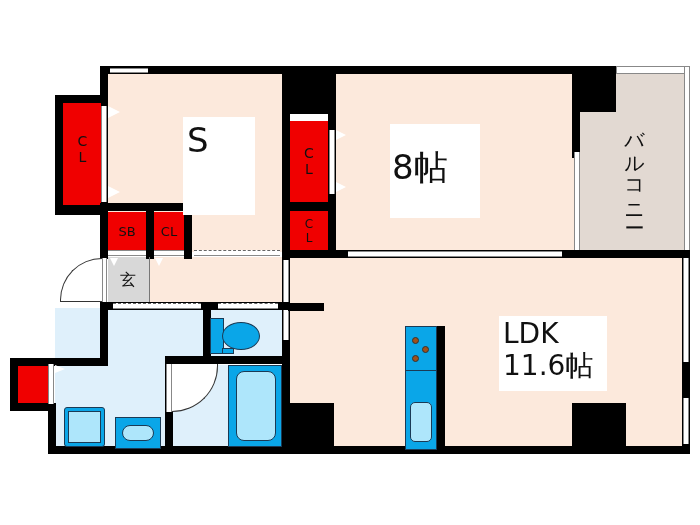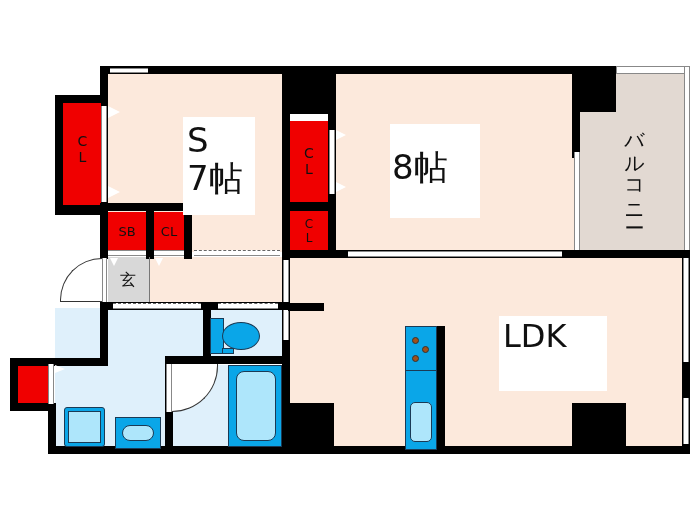--- a/index.html
+++ b/index.html
@@ -130,21 +130,21 @@
 <div class="abs" style="left:172px;top:364px;width:46px;height:48px;background:#fff;border-right:1px solid #333;border-bottom:1px solid #333;border-bottom-right-radius:46px;"></div>
 <div class="blue" style="left:210px;top:318px;width:14px;height:36px;"></div>
 <div class="blue" style="left:222px;top:322px;width:38px;height:28px;border-radius:50%;"></div>
 <div class="blue" style="left:222px;top:348px;width:12px;height:6px;"></div>
 <div class="blue" style="left:228px;top:365px;width:54px;height:82px;"></div>
 <div class="lightblue" style="left:236px;top:371px;width:40px;height:70px;border-radius:8px;"></div>
 <div class="wall" style="left:282px;top:356px;width:8px;height:98px;"></div>
 
 <div class="label-box" style="left:183px;top:117px;width:64px;height:86px;font-size:34px;padding:6px 4px;">
   <div>S</div>
-  <div style="margin-top:4px;">7帖</div>
 </div>
 <div class="label-box" style="left:390px;top:124px;width:86px;height:86px;font-size:34px;padding:4px 2px;">
   <div style="margin-top:22px;">8帖</div>
 </div>
-<div class="label-box" style="left:499px;top:316px;width:100px;height:67px;font-size:32px;padding:4px 4px;">
+<div class="label-box" style="left:499px;top:316px;width:100px;height:67px;font-size:28px;padding:4px 4px;">
   <div>LDK</div>
+  <div style="margin-top:4px;">11.6帖</div>
 </div>
 <div class="abs vert" style="left:622px;top:118px;font-size:20px;color:#111;letter-spacing:2px;">バルコニー</div>
 
 </body></html>

